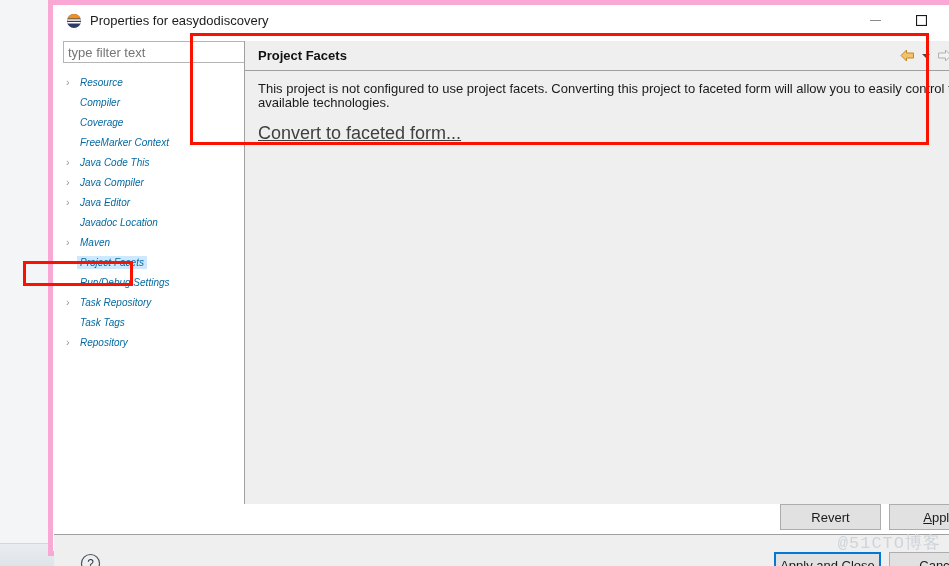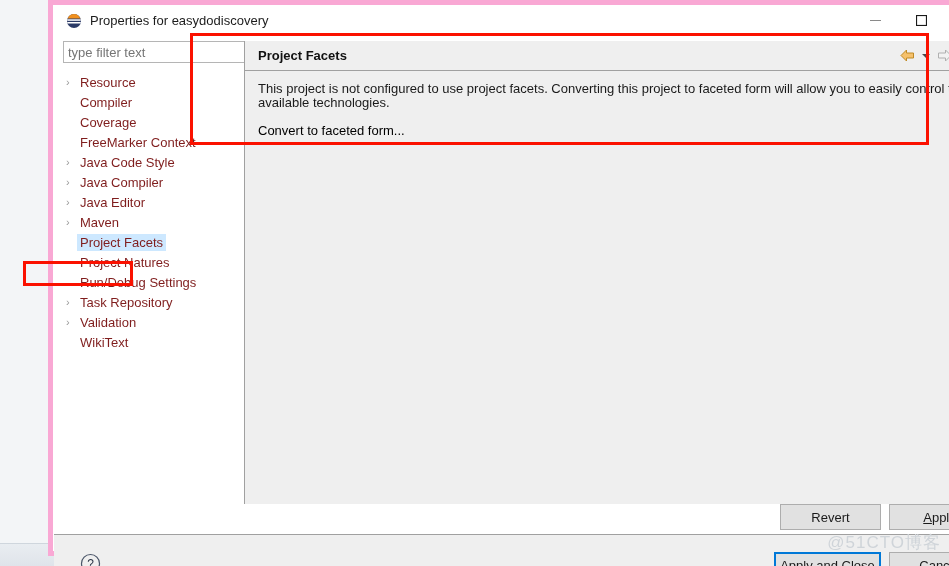--- a/index.html
+++ b/index.html
@@ -129,23 +129,24 @@
     position: absolute;
     left: 3px;
     top: 50%;
     transform: translateY(-50%);
     width: 9px; height: 9px;
     color: #9a9a9a;
     font-size: 11px;
     line-height: 9px;
   }
   .tree-label {
-    font-size: 13px;
-    color: #7f1d1d;
+    font-size: 10px;
+    color: #0369a1;
     padding: 1px 3px 1px 3px;
+    font-style: italic;
   }
   .tree-item.selected .tree-label {
     background: #cde8ff;
   }
 
   
   .pane-divider {
     position: absolute;
     left: 190px; top: 5px;
     width: 1px;
@@ -210,22 +211,23 @@
   }
   .desc-text {
     font-size: 13px;
     line-height: 14px;
     color: #1a1a1a;
     max-width: 712px;
   }
   .convert-link {
     display: inline-block;
     margin-top: 13px;
-    font-size: 13px;
-    color: #000000;
+    font-size: 18px;
+    color: #404040;
+    text-decoration: underline;
     cursor: pointer;
   }
 
   
   .btn-row-top {
     position: absolute;
     right: 9px;
     top: 468px;
     display: flex;
     gap: 8px;
@@ -300,20 +302,21 @@
   
   .watermark {
     position: absolute;
     right: 8px;
     bottom: 12px;
     font-size: 17px;
     color: #cfd4d9;
     letter-spacing: 1px;
     z-index: 60;
     white-space: nowrap;
+    font-family: Liberation Mono, monospace;
   }
 </style>
 </head>
 <body>
 
 <div class="desktop-bg"></div>
 <div class="desktop-strip">
   <span class="desktop-ghost" style="left:110px;"></span>
 </div>
 
@@ -362,53 +365,53 @@
             <span class="tree-label">Compiler</span>
           </div>
           <div class="tree-item">
             <span class="tree-label">Coverage</span>
           </div>
           <div class="tree-item">
             <span class="tree-label">FreeMarker Context</span>
           </div>
           <div class="tree-item">
             <span class="tree-arrow">›</span>
-            <span class="tree-label">Java Code Style</span>
+            <span class="tree-label">Java Code This</span>
           </div>
           <div class="tree-item">
             <span class="tree-arrow">›</span>
             <span class="tree-label">Java Compiler</span>
           </div>
           <div class="tree-item">
             <span class="tree-arrow">›</span>
             <span class="tree-label">Java Editor</span>
+          </div>
+          <div class="tree-item">
+            <span class="tree-label">Javadoc Location</span>
           </div>
           <div class="tree-item">
             <span class="tree-arrow">›</span>
             <span class="tree-label">Maven</span>
           </div>
           <div class="tree-item selected">
             <span class="tree-label">Project Facets</span>
           </div>
           <div class="tree-item">
-            <span class="tree-label">Project Natures</span>
-          </div>
-          <div class="tree-item">
             <span class="tree-label">Run/Debug Settings</span>
           </div>
           <div class="tree-item">
             <span class="tree-arrow">›</span>
             <span class="tree-label">Task Repository</span>
           </div>
           <div class="tree-item">
-            <span class="tree-arrow">›</span>
-            <span class="tree-label">Validation</span>
-          </div>
-          <div class="tree-item">
-            <span class="tree-label">WikiText</span>
+            <span class="tree-label">Task Tags</span>
+          </div>
+          <div class="tree-item">
+            <span class="tree-arrow">›</span>
+            <span class="tree-label">Repository</span>
           </div>
         </div>
     </div>
 
     <div class="pane-divider"></div>
 
     <div class="right-pane">
       <div class="content-header">
         <span class="content-title">Project Facets</span>
         <div class="nav-tools">

